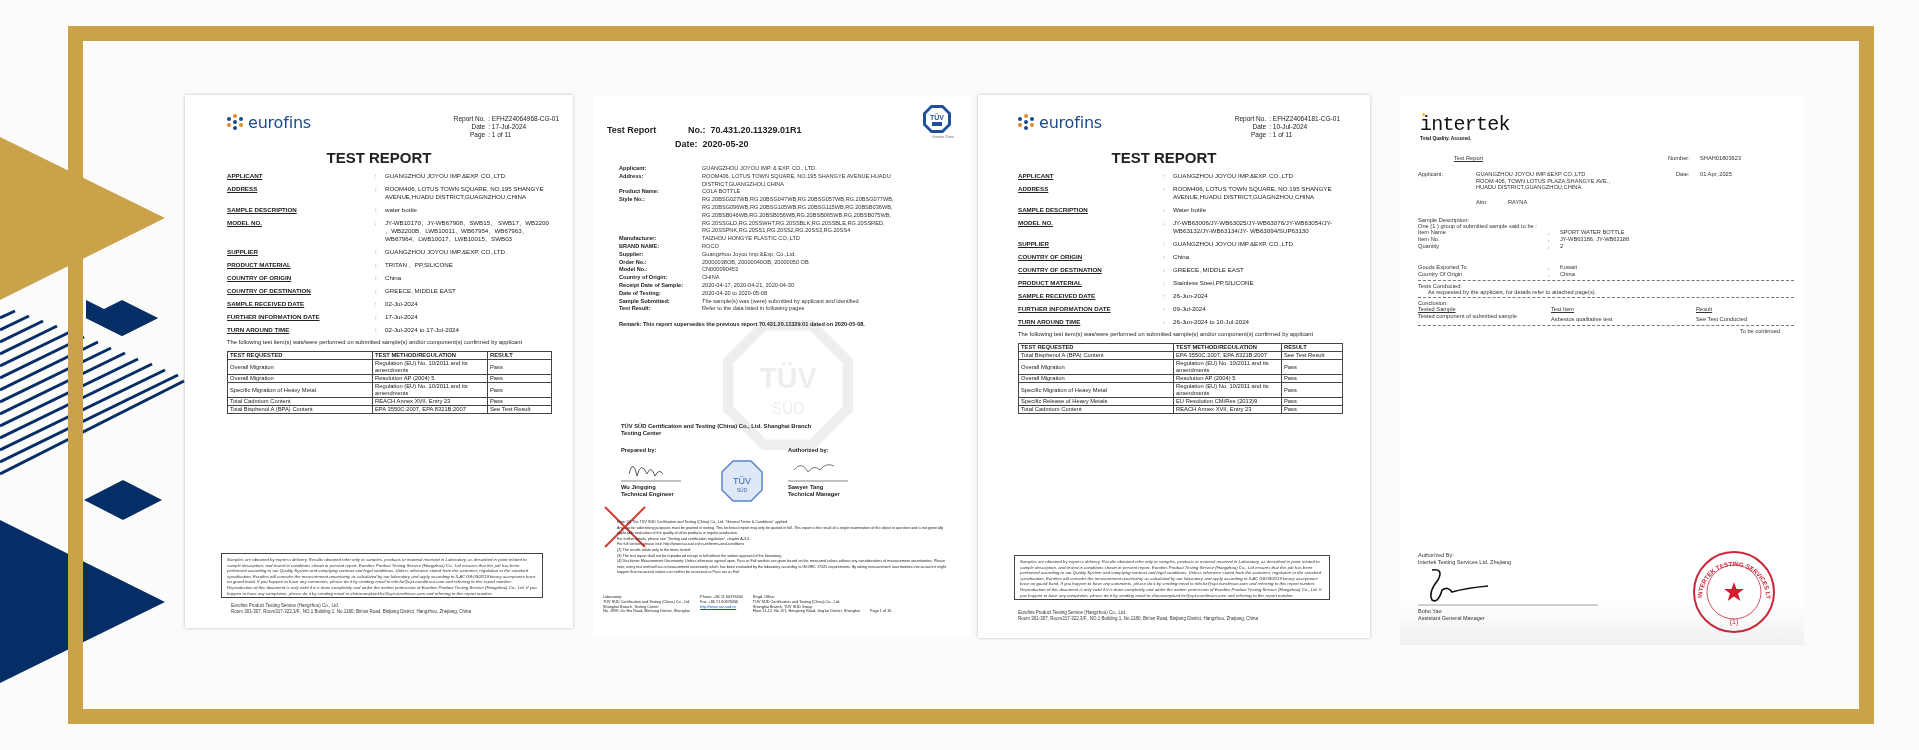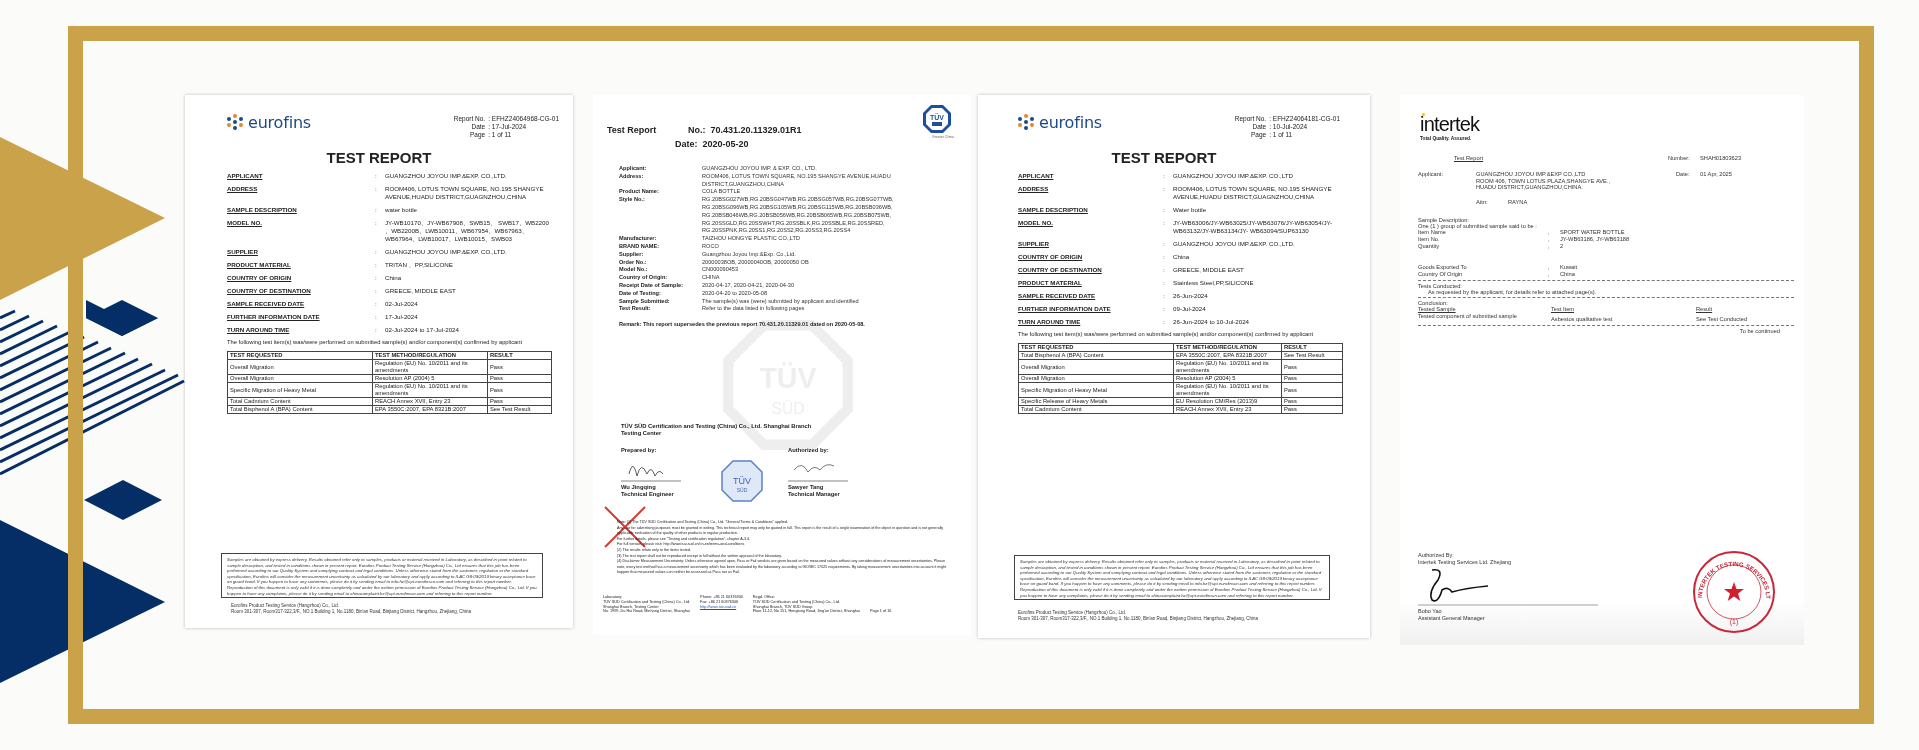--- a/index.html
+++ b/index.html
@@ -46,21 +46,21 @@
   .tv-row .k { width: 83px; font-weight: bold; flex-shrink: 0; }
   .tv-row .v { flex: 1; color: #333; }
   .tv-remark { font-size: 5.6px; font-weight: bold; padding-left: 26px; margin-top: 8px; }
   .tv-water { position: absolute; left: 130px; top: 225px; width: 130px; height: 130px; opacity: 0.12; }
   .tv-center { position: absolute; left: 28px; top: 328px; font-size: 5.8px; font-weight: bold; line-height: 7px; }
   .tv-sig { position: absolute; font-size: 5.8px; font-weight: bold; line-height: 7px; }
   .tv-notes { position: absolute; left: 24px; top: 517px; font-size: 3.7px; line-height: 5.6px; width: 330px; }
   .tv-foot { position: absolute; left: 10px; top: 597px; width: 360px; font-size: 3.8px; line-height: 4.8px; display: flex; gap: 10px; }
 
   
-  .it-logo { position: absolute; left: 20px; top: 18px; font-family: Liberation Sans, sans-serif; font-size: 20px; letter-spacing: -0.8px; color: #111; }
+  .it-logo { position: absolute; left: 20px; top: 18px; font-family: Liberation Mono, monospace; font-size: 20px; letter-spacing: -0.8px; color: #111; }
   .it-tag { position: absolute; left: 20px; top: 41px; font-size: 4.8px; font-weight: bold; }
   .it-body { position: absolute; left: 18px; top: 60px; right: 10px; font-size: 5.7px; color: #333; }
   .it-row { display: flex; line-height: 7px; }
   .dash { border-top: 1px dashed #777; margin: 2px 0; }
   .seal { position: absolute; right: 28px; top: 455px; width: 84px; height: 84px; }
 </style>
 </head>
 <body>
 
 <div class="stage">

